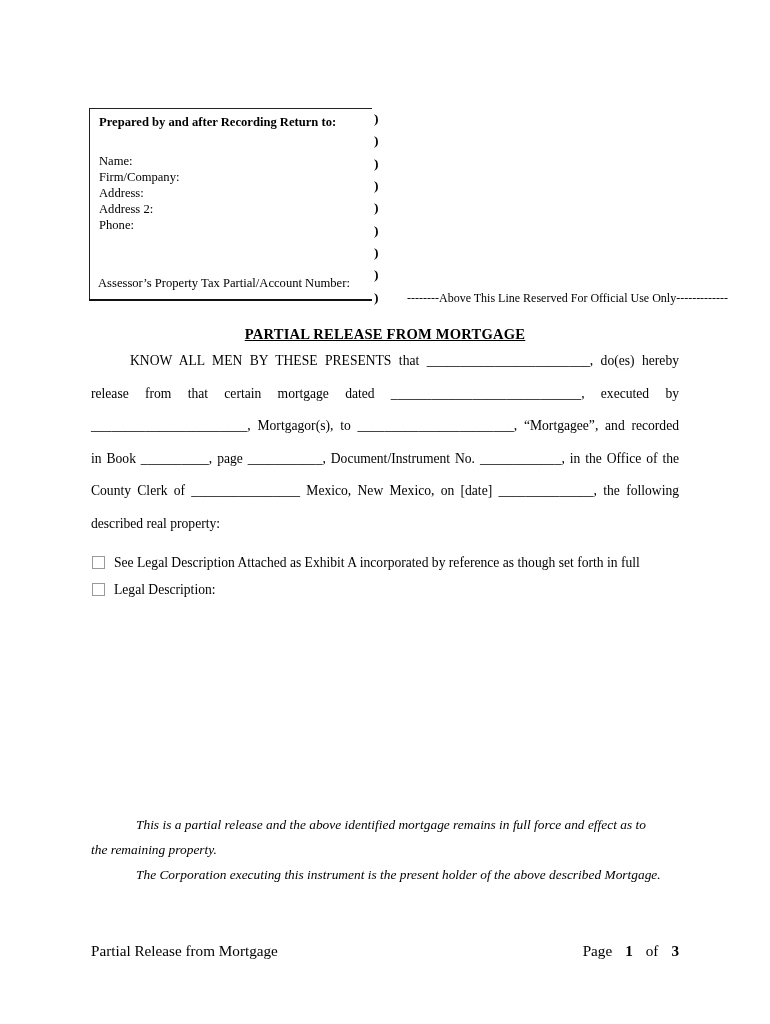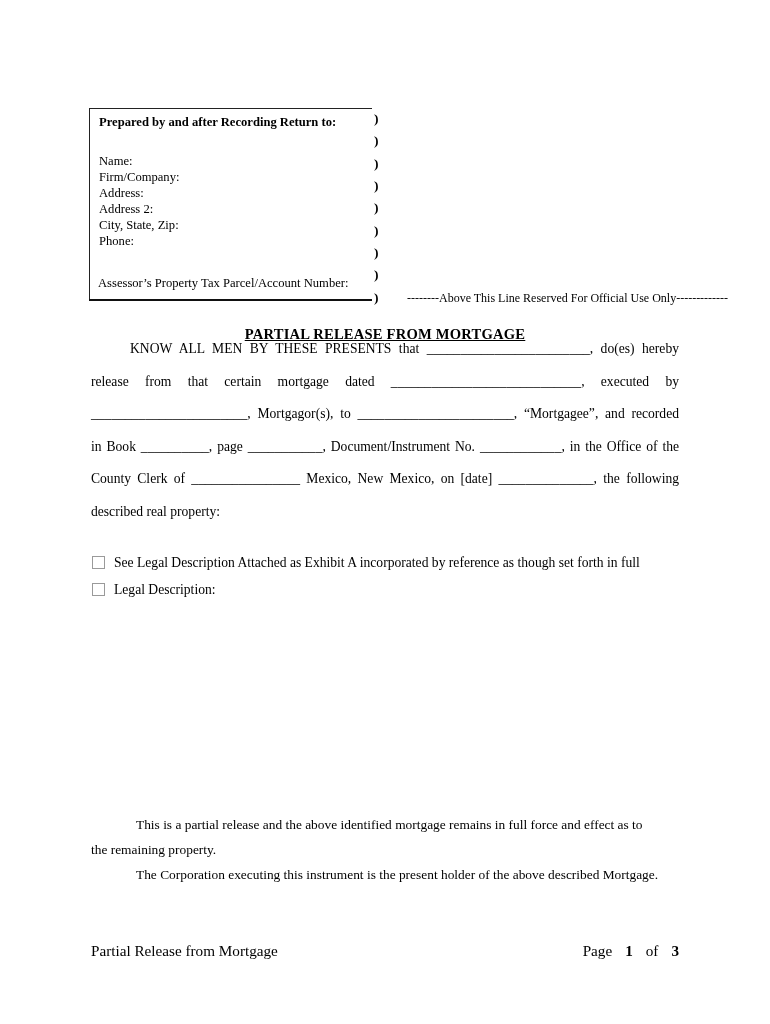--- a/index.html
+++ b/index.html
@@ -22,33 +22,33 @@
   .parcel-label { position:absolute; left:98px; top:276px; font-size:12.6px; }
   .rule { position:absolute; left:89px; top:299px; width:283px; border-top:2px solid #111; }
   .paren-col { position:absolute; left:374px; top:108px; font-weight:700; font-size:13.5px; }
   .paren-col div { height:22.3px; display:flex; align-items:center; }
   .reserved { position:absolute; left:375px; top:291px; font-size:12px; font-weight:400; white-space:nowrap;margin-left:32px; }
   .doc-title {
     position:absolute; left:91px; top:326px; width:588px;
     text-align:center; font-size:14.6px; font-weight:700;
     text-decoration:underline; letter-spacing:0.2px;
   }
-  .body-lines { position:absolute; left:91px; top:333px; width:588px; font-size:13.6px; }
+  .body-lines { position:absolute; left:91px; top:345px; width:588px; font-size:13.6px; }
   .bline { height:32.6px; line-height:32.6px; text-align:justify; text-align-last:justify; }
   .bline.first { text-indent:39px; }
   .bline.plain { text-align:left; text-align-last:left; }
   .checks { position:absolute; left:91px; top:553px; width:600px; }
   .check-row { display:flex; align-items:flex-start; margin-bottom:8px; }
   .checkbox {
     width:13px; height:13px; border:1px solid #9a9a9a; background:#fff;
     margin:3px 9px 0 1px; flex:0 0 auto;
   }
   .check-label { font-size:13.6px; line-height:19px; }
   .closing { position:absolute; left:91px; top:812px; width:606px; font-size:13.4px; }
-  .cline { line-height:25px; white-space:nowrap; }
+  .cline { line-height:25px; white-space:nowrap;font-style:italic; }
   .cline.indent { text-indent:45px; }
   .footer {
     position:absolute; left:91px; right:91px; top:942px;
     display:flex; justify-content:space-between; align-items:baseline;
     font-size:15.2px;
   }
   .footer-right { display:inline-flex; gap:13px; align-items:baseline; }
   .footer-right b { font-weight:700; }
 </style>
 </head>
@@ -56,26 +56,25 @@
 
 <div class="page">
 
   <div class="return-box">
     <div class="box-title">Prepared by and after Recording Return to:</div>
     <div class="fields">
       <div class="field">Name:</div>
       <div class="field">Firm/Company:</div>
       <div class="field">Address:</div>
       <div class="field">Address 2:</div>
-      <div class="field">City, State, Zip:</div>
       <div class="field">Phone:</div>
     </div>
   </div>
 
-  <div class="parcel-label">Assessor’s Property Tax Parcel/Account Number:</div>
+  <div class="parcel-label">Assessor’s Property Tax Partial/Account Number:</div>
   <div class="rule"></div>
 
   <div class="paren-col">
     <div>)</div>
     <div>)</div>
     <div>)</div>
     <div>)</div>
     <div>)</div>
     <div>)</div>
     <div>)</div>

